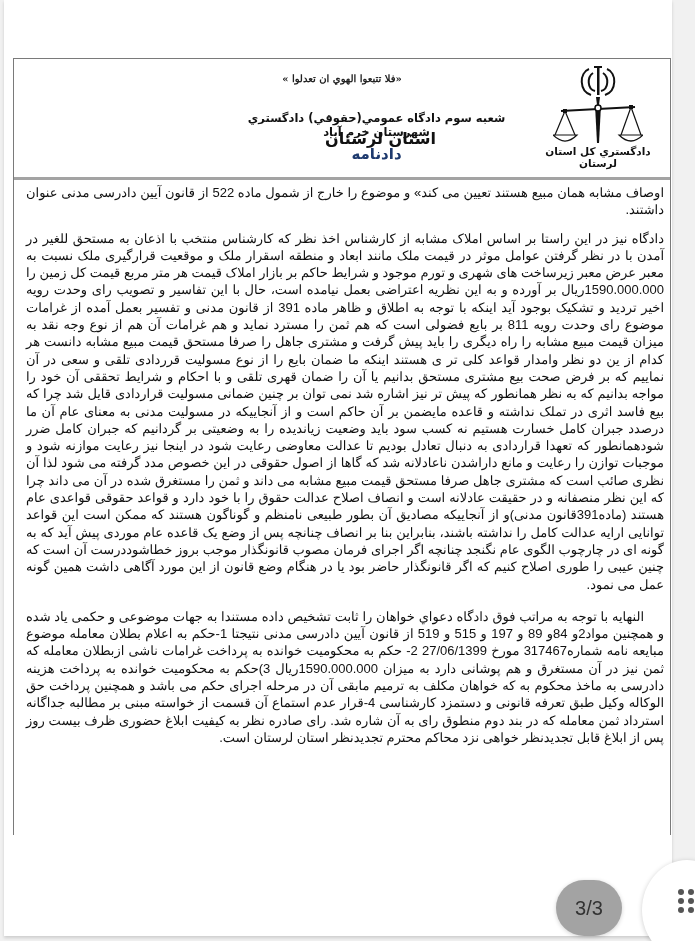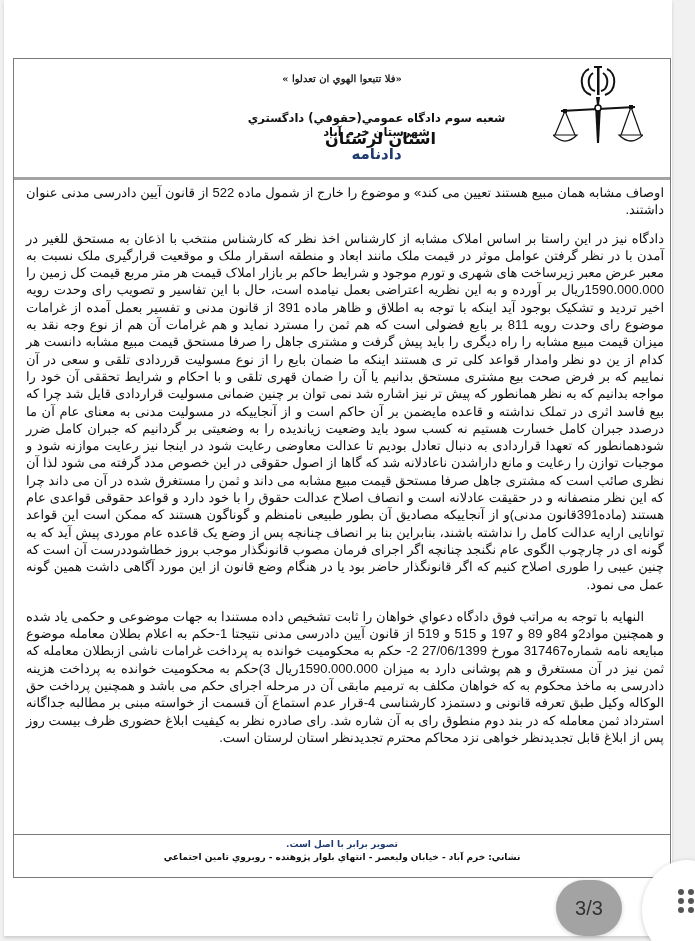--- a/index.html
+++ b/index.html
@@ -117,41 +117,38 @@
             <line x1="12" y1="46" x2="2" y2="70"></line>
             <line x1="12" y1="46" x2="22" y2="70"></line>
             <path d="M0 70 Q12 82 24 70 Z"></path>
             <line x1="78" y1="42" x2="68" y2="70"></line>
             <line x1="78" y1="42" x2="88" y2="70"></line>
             <path d="M66 70 Q78 82 90 70 Z"></path>
           </g>
           <rect x="10" y="44" width="4" height="4" fill="#111"></rect>
           <rect x="76" y="40" width="4" height="4" fill="#111"></rect>
         </svg>
+        <div class="emblem-caption">دادگستري کل استان لرستان</div>
       </div>
 
       <div class="court-name">شعبه سوم دادگاه عمومي(حقوقي) دادگستري شهرستان خرم آباد</div>
       <div class="province">استان لرستان</div>
       <div class="doc-type">دادنامه</div>
 
     </div>
 
     <div class="body-text">
       <p>اوصاف مشابه همان مبیع هستند تعیین می کند»  و موضوع را خارج از شمول ماده 522 از قانون آیین دادرسی مدنی عنوان داشتند.</p>
       <p class="p-gap">دادگاه نیز در این راستا بر اساس املاک مشابه از کارشناس اخذ نظر که کارشناس منتخب با اذعان به مستحق للغیر در آمدن با در نظر گرفتن عوامل موثر در قیمت ملک مانند ابعاد و منطقه اسقرار ملک و موقعیت قرارگیری ملک نسبت به معبر عرض معبر زیرساخت های شهری و تورم موجود و شرایط حاکم بر بازار املاک قیمت هر متر مربع قیمت کل زمین را  1590.000.000ریال بر آورده و به این نظریه اعتراضی بعمل نیامده است، حال با این تفاسیر و تصویب رای وحدت رویه اخیر تردید و تشکیک بوجود آید اینکه با توجه به اطلاق و ظاهر ماده 391 از قانون مدنی و تفسیر بعمل آمده از غرامات موضوع رای وحدت رویه 811 بر بایع فضولی است که هم ثمن را مسترد نماید و هم غرامات آن هم از نوع وجه نقد به میزان قیمت مبیع مشابه را راه دیگری را باید پیش گرفت و مشتری جاهل را صرفا مستحق قیمت مبیع مشابه دانست هر کدام از ین دو نظر وامدار قواعد کلی تر ی هستند اینکه ما ضمان بایع را از نوع مسولیت قرردادی تلقی و سعی در آن نماییم که بر فرض صحت بیع مشتری مستحق بدانیم یا آن را ضمان قهری تلقی و با احکام و شرایط تحققی آن خود را مواجه بدانیم که به نظر همانطور که پیش تر نیز اشاره شد نمی توان بر چنین ضمانی مسولیت قراردادی قایل شد چرا که بیع فاسد اثری در تملک نداشته و قاعده مایضمن بر آن حاکم است و از آنجاییکه در مسولیت مدنی به معنای عام آن ما درصدد جبران کامل خسارت هستیم نه کسب سود باید وضعیت زیاندیده را به وضعیتی بر گردانیم که جبران کامل ضرر شودهمانطور که تعهدا قراردادی به دنبال تعادل بودیم تا عدالت معاوضی رعایت شود در اینجا نیز رعایت موازنه شود و موجبات توازن را رعایت و مانع داراشدن ناعادلانه شد که گاها از اصول حقوقی در این خصوص مدد گرفته می شود لذا آن نظری صائب است که مشتری جاهل صرفا مستحق قیمت مبیع مشابه می داند و ثمن را مستغرق شده در آن می داند چرا که این نظر منصفانه و در حقیقت عادلانه است و انصاف اصلاح عدالت حقوق را با خود دارد و قواعد حقوقی قواعدی عام هستند (ماده391قانون مدنی)و از آنجاییکه مصادیق آن بطور طبیعی نامنظم و گوناگون هستند که ممکن است این قواعد توانایی ارایه عدالت  کامل را نداشته باشند، بنابراین بنا بر انصاف چنانچه پس از وضع یک قاعده عام موردی پیش آید که به گونه ای در چارچوب الگوی عام نگنجد چنانچه اگر اجرای فرمان مصوب قانونگذار موجب بروز خطاشوددرست آن است که چنین عیبی را طوری اصلاح کنیم که اگر قانونگذار حاضر بود یا در هنگام وضع قانون از این مورد آگاهی داشت همین گونه عمل می نمود.</p>
       <p class="p-gap2 p-indent">النهایه با توجه به مراتب فوق دادگاه دعواي خواهان را ثابت تشخیص داده مستندا به جهات موضوعی و حکمی یاد شده و همچنین مواد2و 84و 89 و 197 و 515 و 519  از قانون آیین دادرسی مدنی نتیجتا 1-حکم به اعلام بطلان معامله موضوع مبایعه نامه شماره317467 مورخ 27/06/1399 2- حکم به محکومیت خوانده به پرداخت غرامات ناشی ازبطلان معامله که ثمن نیز در آن مستغرق و هم پوشانی دارد به میزان  1590.000.000ریال 3)حکم به محکومیت خوانده به پرداخت هزینه دادرسی به ماخذ محکوم به که خواهان مکلف به ترمیم مابقی آن در مرحله اجرای حکم می باشد و همچنین پرداخت حق الوکاله وکیل طبق تعرفه قانونی و دستمزد کارشناسی 4-قرار عدم استماع آن قسمت از خواسته مبنی بر مطالبه جداگانه استرداد ثمن معامله که در بند دوم منطوق رای به آن شاره شد. رای صادره نظر به کیفیت ابلاغ حضوری  ظرف بیست روز  پس از ابلاغ قابل  تجدیدنظر خواهی نزد محاکم محترم  تجدیدنظر استان لرستان  است.</p>
     </div>
   </div>
 
   <div class="doc-sides"></div>
 
-  <div class="doc-footer">
-    <div class="footer-cert">تصویر برابر با اصل است.</div>
-    <div class="footer-address">نشاني:  خرم آباد - خيابان وليعصر - انتهاي بلوار پژوهنده - روبروي تامين اجتماعي</div>
-  </div>
 </div>
 
 <div class="page-indicator">3/3</div>
 
 <div class="menu-fab">
   <div class="dots">
     <span></span>
       <span></span>
       <span></span>
       <span></span>

